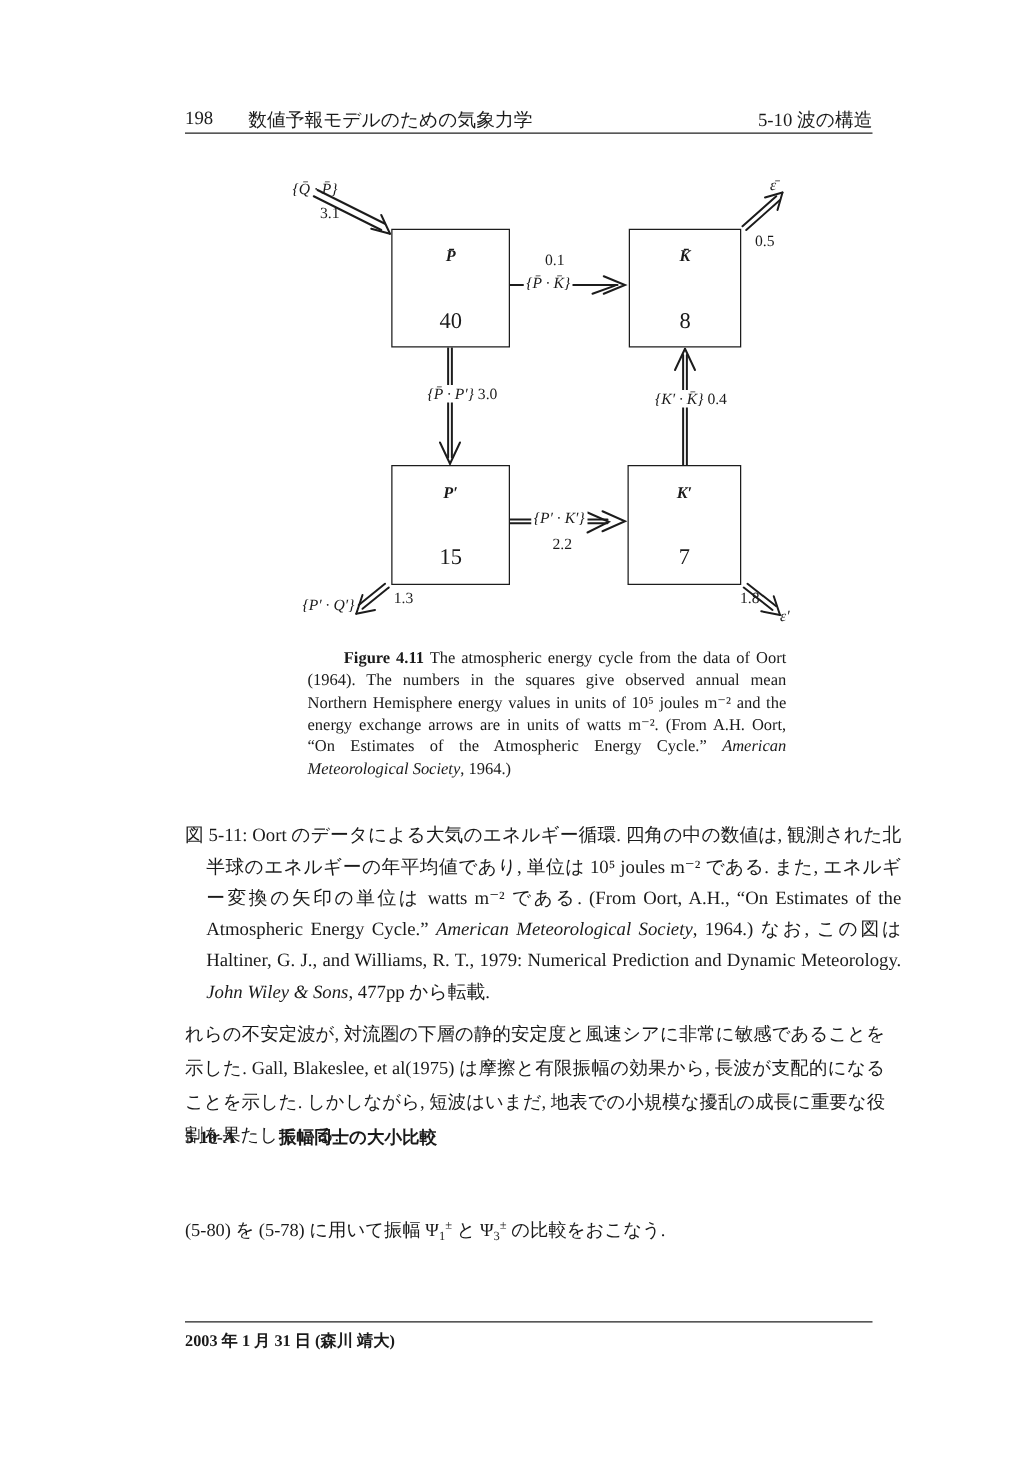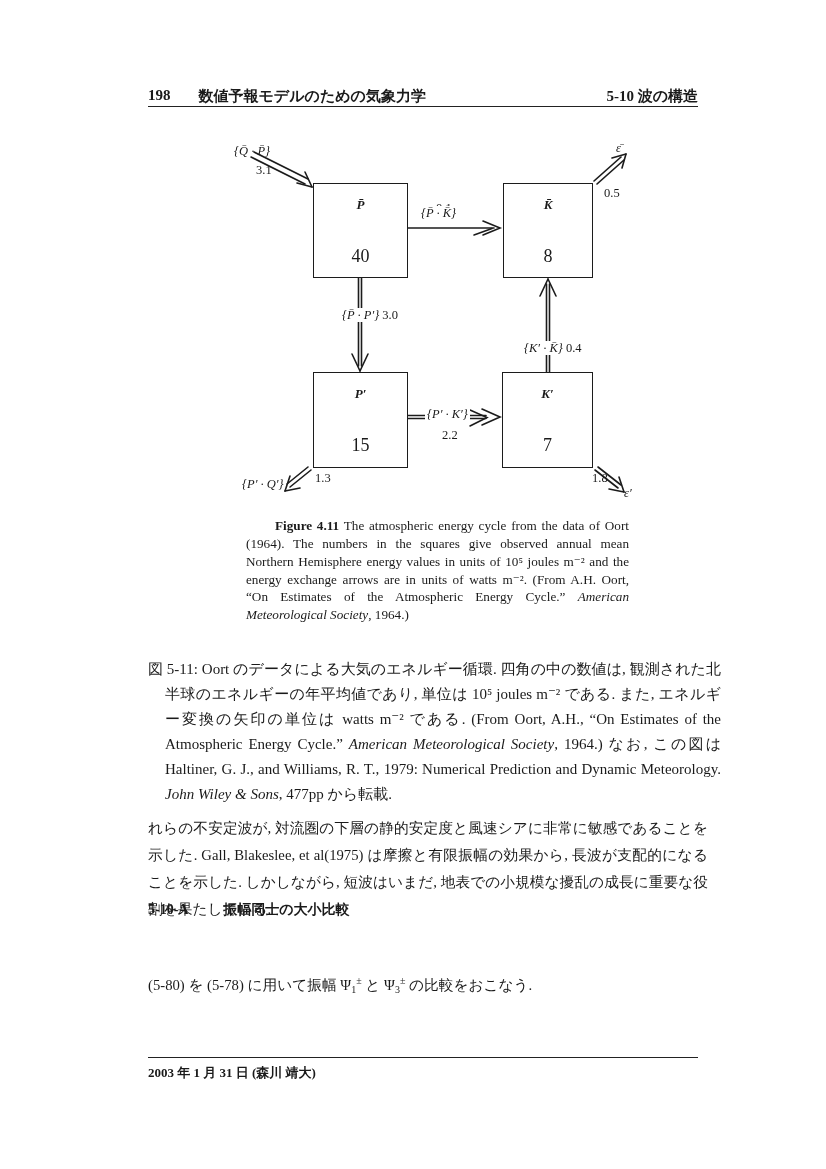--- a/index.html
+++ b/index.html
@@ -6,21 +6,21 @@
   body {
     width:826px; height:1169px; background:#ffffff; position:relative;
     font-family:"Liberation Serif","DejaVu Serif",serif; color:#1a1a1a;
     overflow:hidden;
   }
 
   
   .pagehead {
     position:absolute; left:148px; top:87px; width:550px; height:19px;
     border-bottom:1px solid #222; display:flex; justify-content:space-between;
-    font-size:15px; font-weight:bold;
+    font-size:15px; font-weight:normal;
   }
   .pagehead .left { display:flex; gap:28px; }
 
   
   .diagram { position:absolute; left:230px; top:140px; width:420px; height:368px; }
   .diagram svg { position:absolute; left:0; top:0; }
   .dbox {
     position:absolute; border:1.5px solid #1c1c1c; box-sizing:border-box;
     display:flex; flex-direction:column; align-items:center; justify-content:center;
     gap:1px; background:#fff;
@@ -145,35 +145,35 @@
     <span class="sym">K′</span>
     <span class="val">7</span>
   </div>
 
   <div class="flabel" style="left:4px; top:4px;">
     <span class="it">{Q̄ · P̄}</span>
   </div>
   <div class="flabel" style="left:26px; top:23px;">3.1</div>
 
   <div class="flabel" style="left:206px; top:61px;text-align:right;">0.1</div>
-  <div class="flabel bg" style="left:189px; top:66px;">
+  <div class="flabel bg" style="left:189px; top:79px;">
     <span class="it">{P̄ · K̄}</span>
   </div>
 
   <div class="flabel" style="left:386px; top:1px;">
     <span class="it">ε̄</span>
   </div>
   <div class="flabel" style="left:374px; top:46px;">0.5</div>
 
   <div class="flabel bg" style="left:110px; top:168px;">
     <span class="it">{P̄ · P′}</span>
     <span>3.0</span>
   </div>
 
-  <div class="flabel bg" style="left:292px; top:172px;margin-top:29px;">
+  <div class="flabel bg" style="left:292px; top:172px;">
     <span class="it">{K′ · K̄}</span>
     <span>0.4</span>
   </div>
 
   <div class="flabel bg" style="left:195px; top:267px;">
     <span class="it">{P′ · K′}</span>
   </div>
   <div class="flabel" style="left:212px; top:288px;">2.2</div>
 
   <div class="flabel" style="left:12px; top:337px;">

